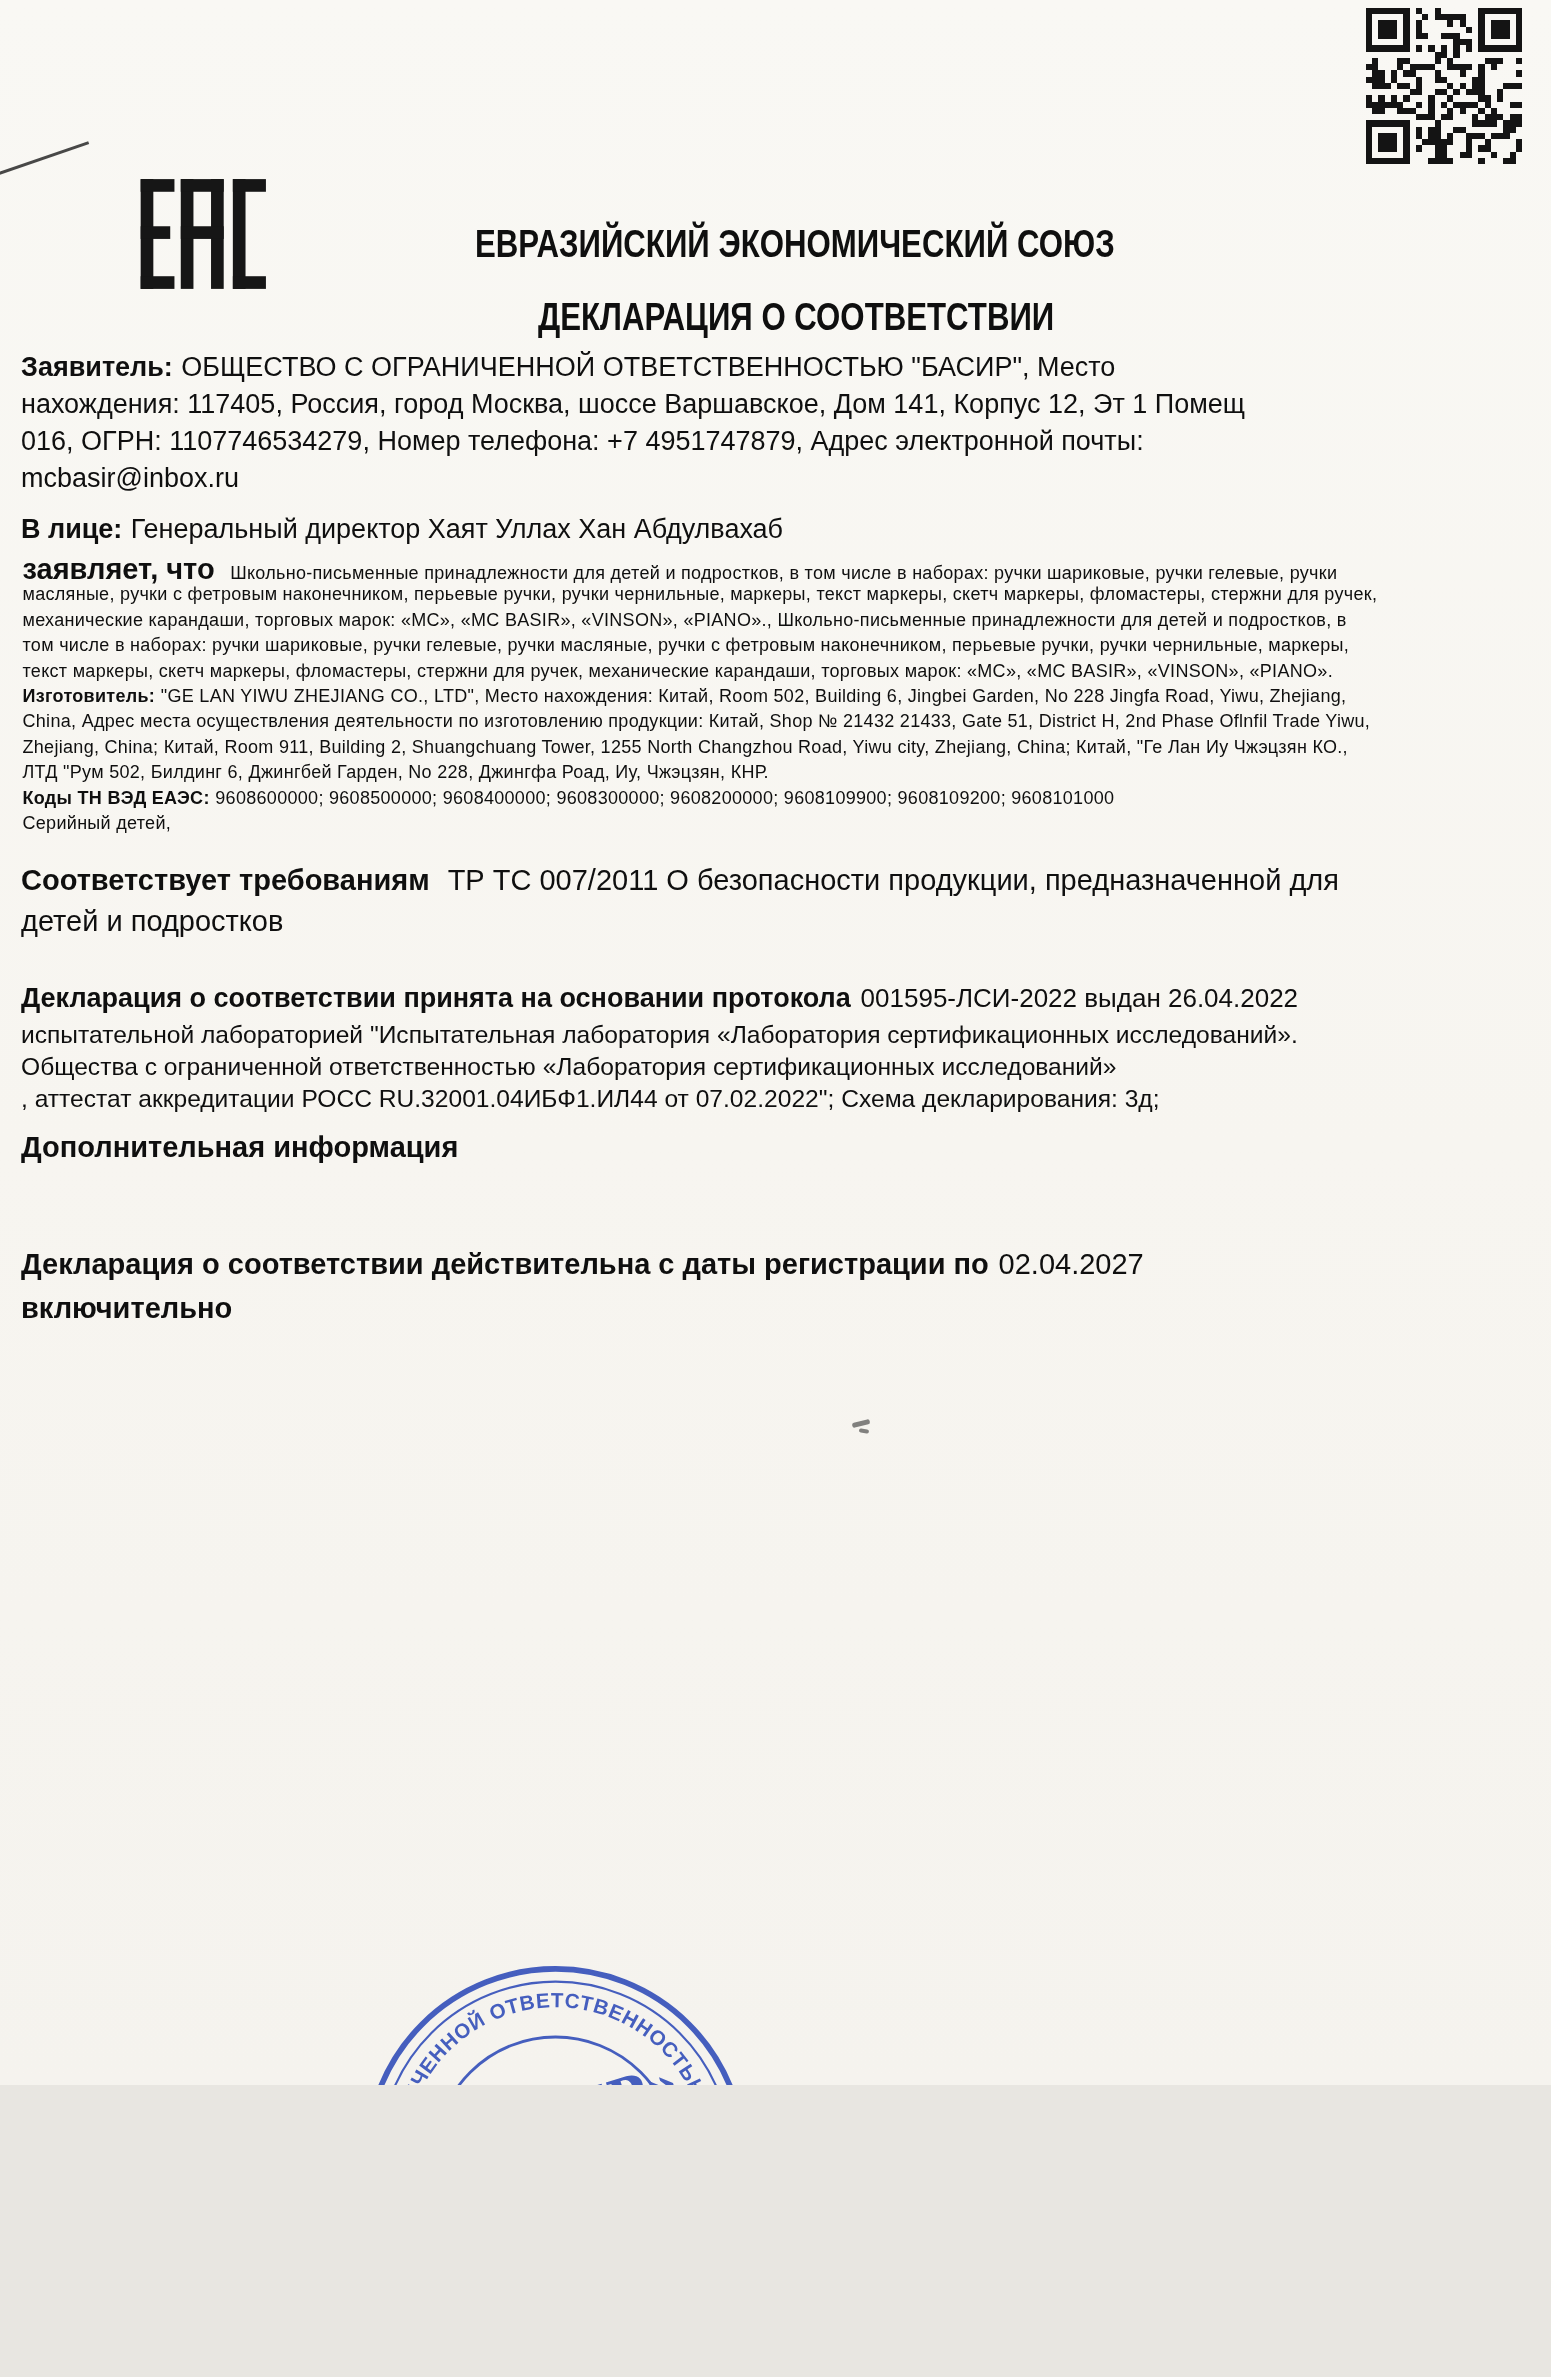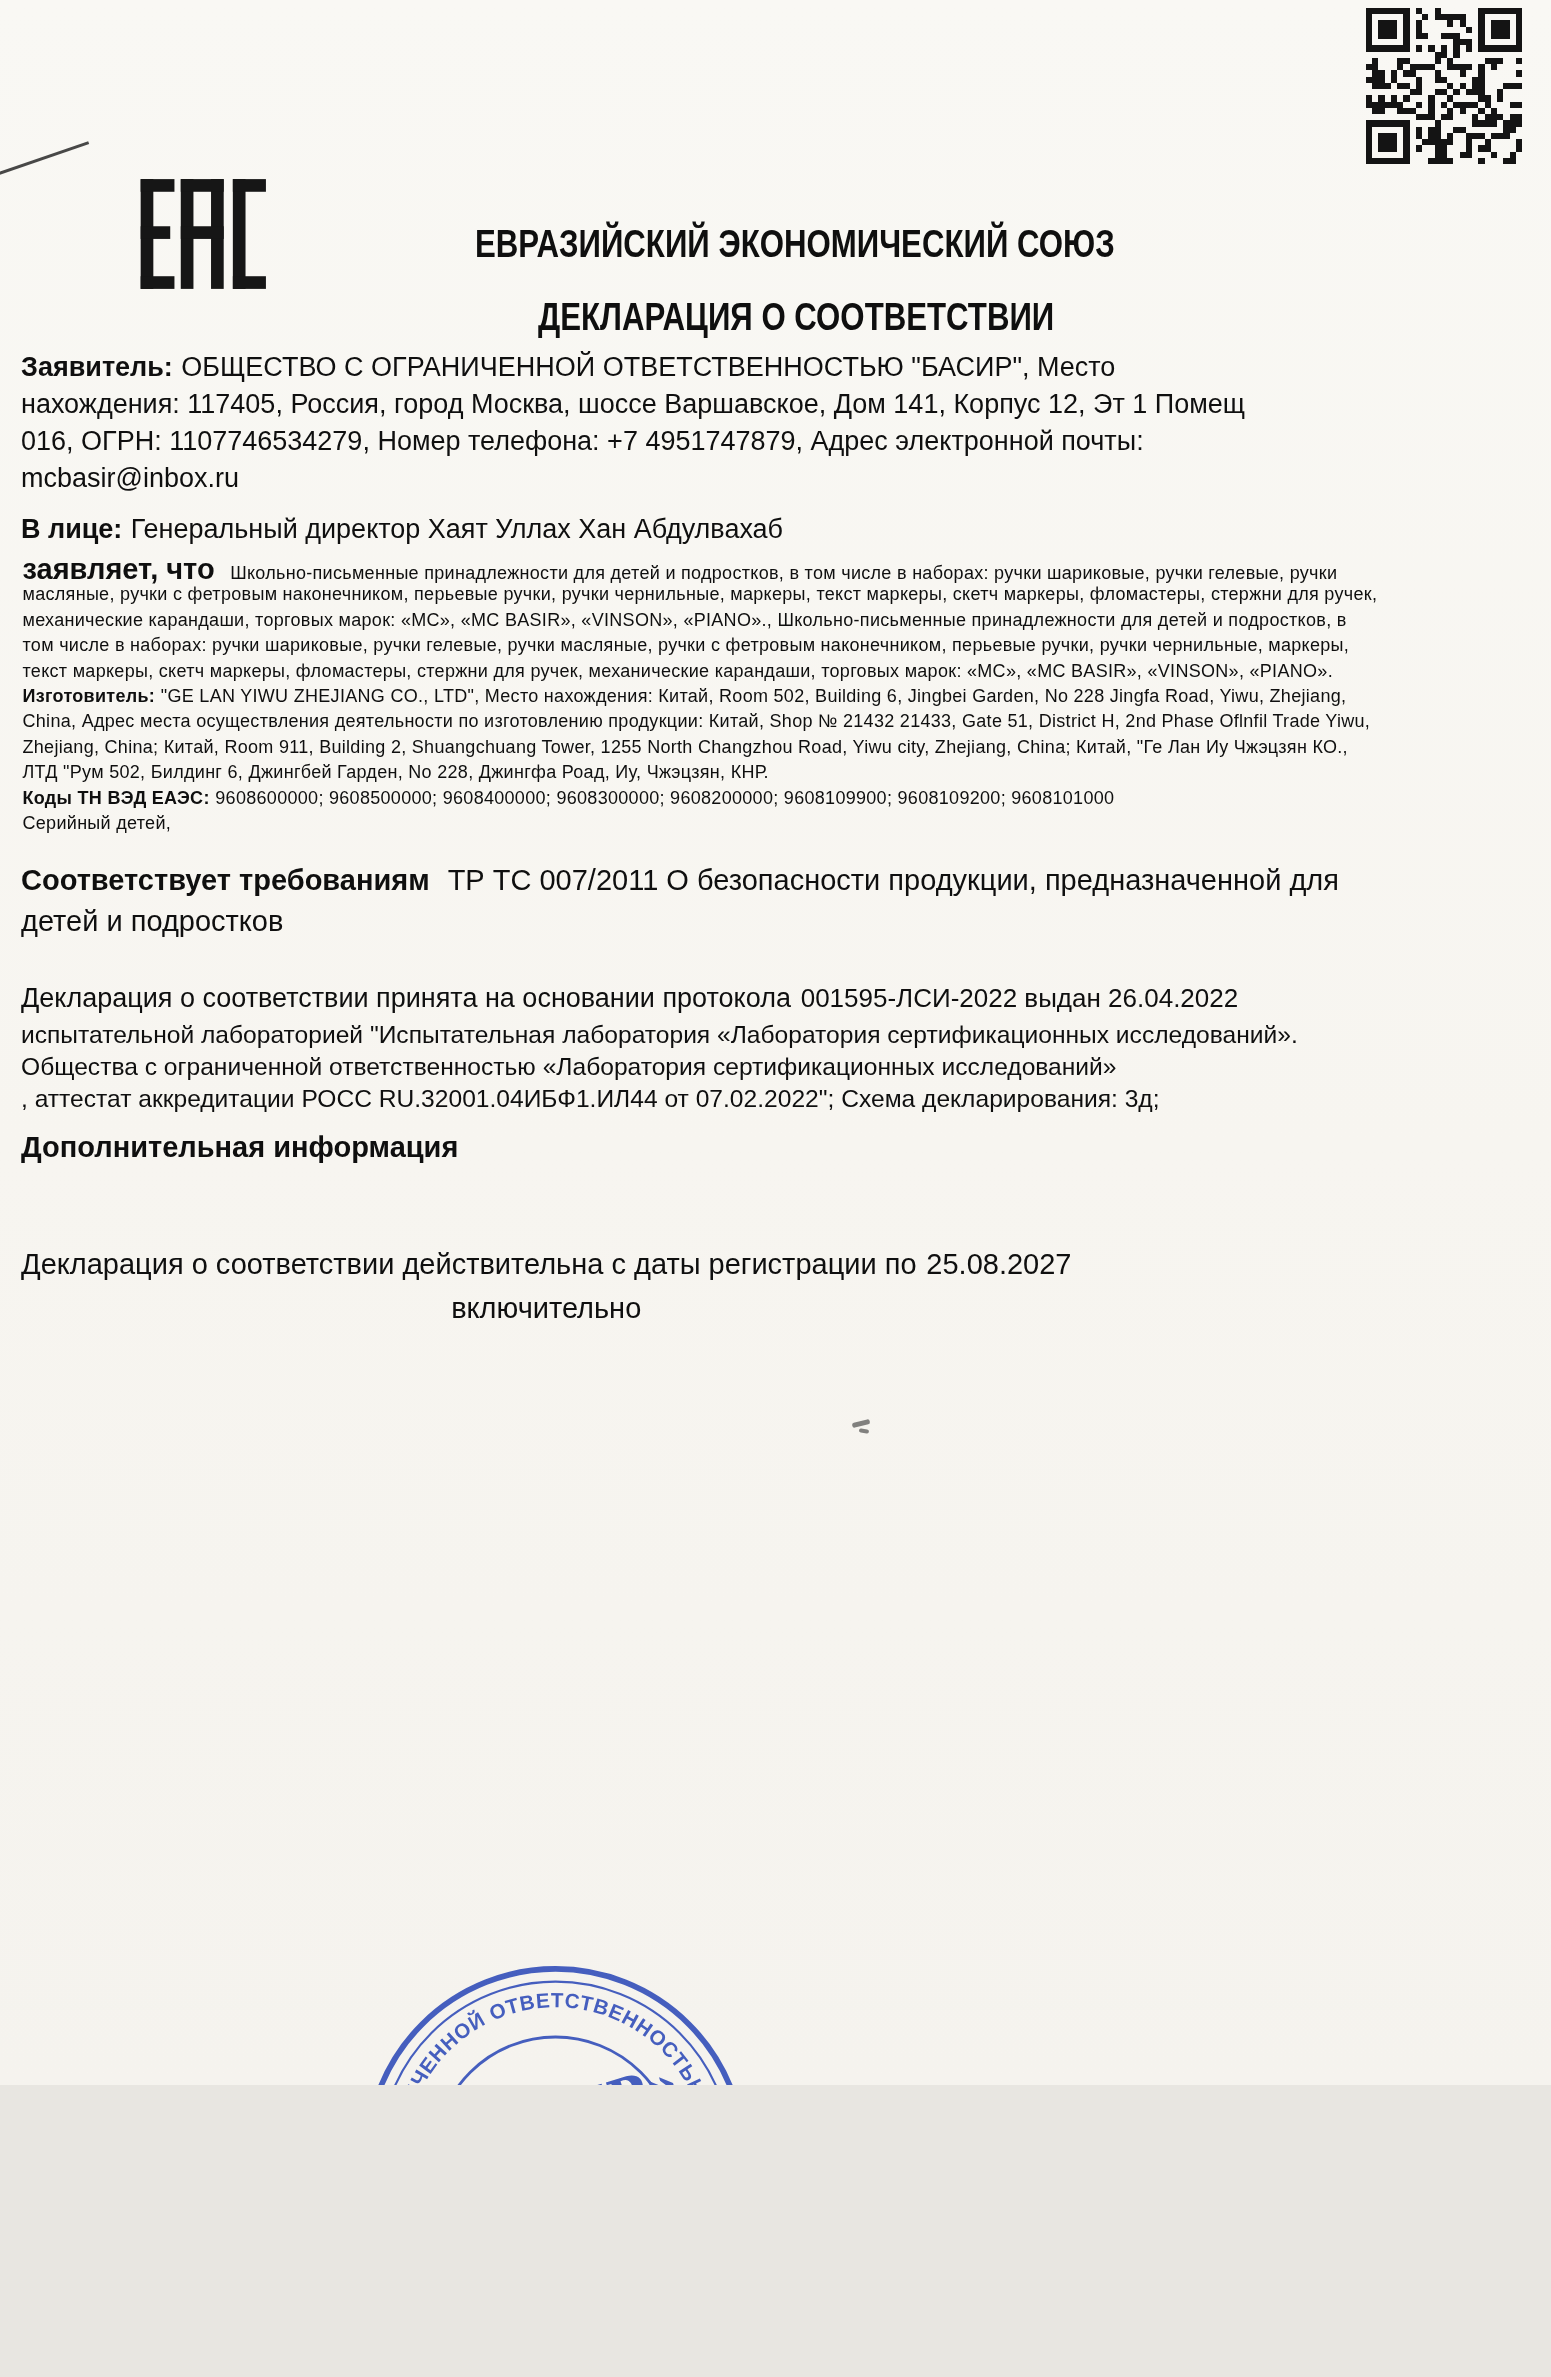--- a/index.html
+++ b/index.html
@@ -13,21 +13,21 @@
   
   .scanline-tl{left:-4.2px;top:173px;width:98px;height:2.8px;background:#1c1c1c;transform:rotate(-19deg);transform-origin:left center;opacity:.8;}
   .speck{background:#5a5a58;border-radius:2.1px;opacity:.75;}
   
   .title1{left:475px;top:222px;font-size:39px;font-weight:bold;letter-spacing:0;transform:scaleX(.80);transform-origin:left top;}
   .title2{left:538px;top:295px;font-size:39px;font-weight:bold;transform:scaleX(.80);transform-origin:left top;}
   
   .bodyline{font-size:27px;line-height:37px;height:37px;}
   .applicant{left:21px;top:349px;}
   .rep{left:21px;top:514px;font-size:27px;}
-  .b{font-weight:normal;text-align:center;}
+  .b{font-weight:bold;}
   .lbl{font-weight:bold;margin-right:8.4px;}
   
   .declare{left:22.5px;top:557px;font-size:18px;letter-spacing:0.3px;}
   .declare .dl{height:25.4px;line-height:25.4px;white-space:nowrap;}
   .biglbl{font-weight:bold;font-size:29px;margin-right:15.5px;letter-spacing:0;}
   .smlbl{font-weight:bold;margin-right:5.6px;}
   
   .compliance{left:21px;top:860px;font-size:29px;}
   .compliance .cl{height:41px;line-height:41px;white-space:nowrap;}
   .compliance .lbl{margin-right:18px;}
@@ -413,21 +413,21 @@
   <div class="abs basis">
     <div class="b1"><span class="b">Декларация о соответствии принята на основании протокола</span><span class="val">001595-ЛСИ-2022 выдан 26.04.2022</span></div>
     <div class="bl">испытательной лабораторией "Испытательная лаборатория «Лаборатория сертификационных исследований».</div>
     <div class="bl">Общества с ограниченной ответственностью «Лаборатория сертификационных исследований»</div>
     <div class="bl">, аттестат аккредитации РОСС RU.32001.04ИБФ1.ИЛ44 от 07.02.2022"; Схема декларирования: 3д;</div>
   </div>
 
   <div class="abs additional nowrap">Дополнительная информация</div>
 
   <div class="abs validity">
-    <div class="vl"><span class="b">Декларация о соответствии действительна с даты регистрации по</span><span class="date">25.08.2027</span></div>
+    <div class="vl"><span class="b">Декларация о соответствии действительна с даты регистрации по</span><span class="date">02.04.2027</span></div>
     <div class="vl b">включительно</div>
   </div>
 
   <div class="abs sigline-left"></div>
   <div class="abs sigline-right"></div>
   <div class="abs caption cap-sign">(подпись)</div>
   <div class="abs caption cap-name">(Ф. И. О. заявителя)</div>
   <div class="abs signer nowrap">Хаят Уллах Хан Абдулвахаб</div>
 
   <div class="abs reg1l nowrap">Регистрационный номер декларации о соответствии:</div>

